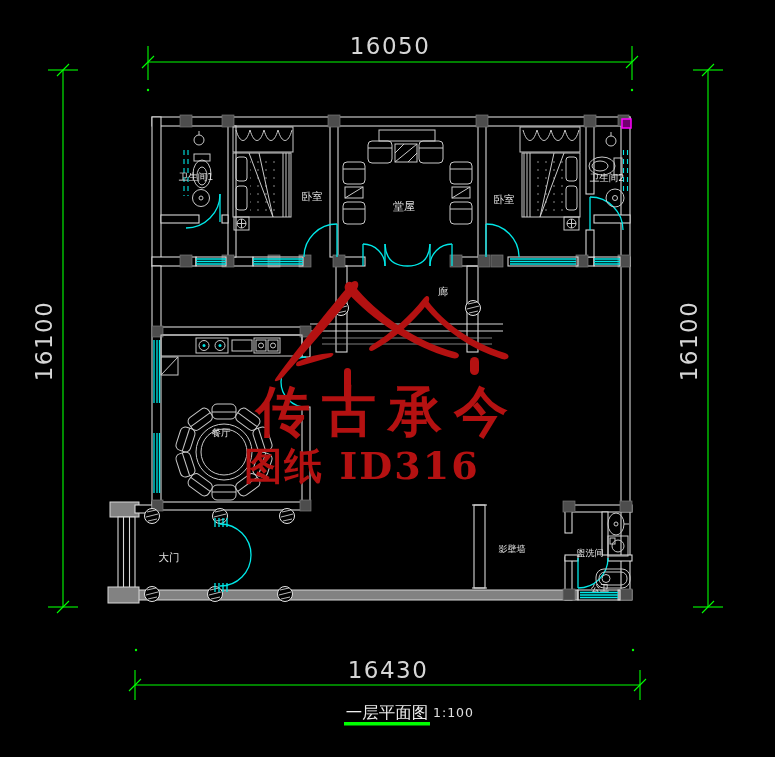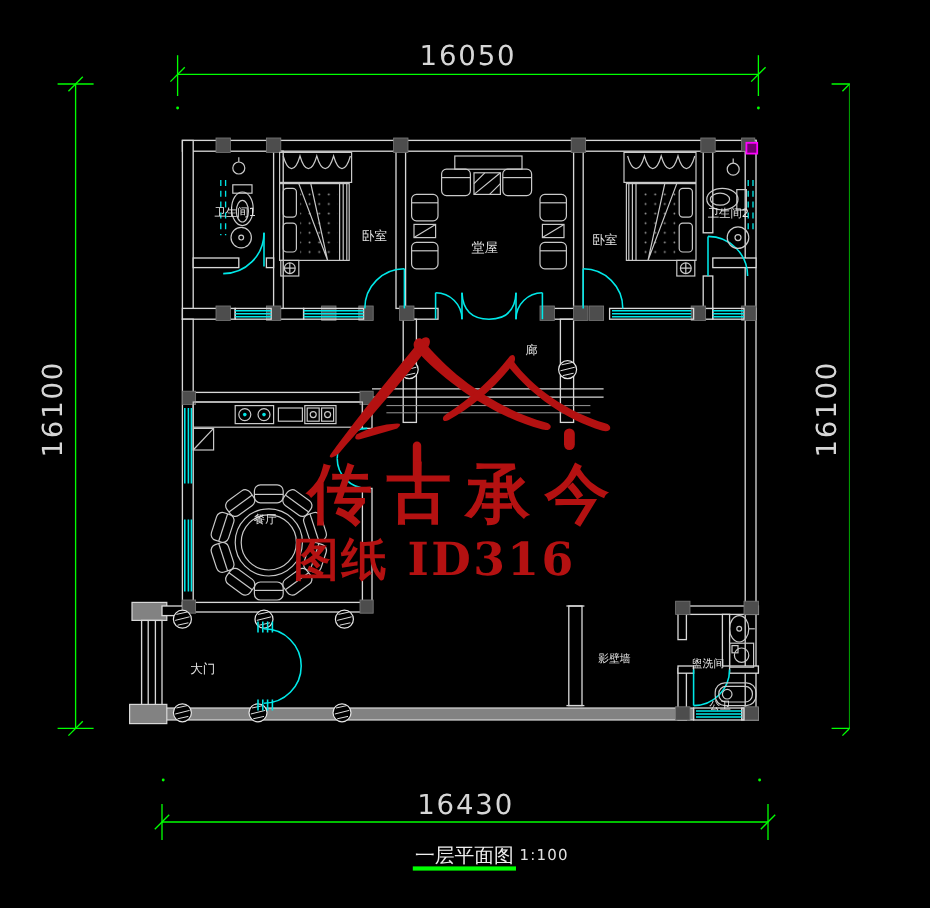--- a/index.html
+++ b/index.html
@@ -1,16 +1,16 @@
 <!DOCTYPE html>
 <html style="--c-background: #000000; --c-dimension: #00ff00; --c-wall: #d8d8d8; --c-fixture: #00e8e8; --c-column: #4d4d4d; --c-watermark: #b41111; --c-accent_magenta: #ff00ff; --c-text: #e3e3e3;"><head>
 <meta charset="utf-8">
 <style>
   html,body{margin:0;padding:0;background:#000;}
-  .stage{position:relative;width:708px;height:757px;background:var(--c-background,#000);overflow:hidden;}
+  .stage{position:relative;width:775px;height:757px;background:var(--c-background,#000);overflow:hidden;}
   svg{display:block;}
   svg text{font-family:"DejaVu Sans",sans-serif;}
   .w   {fill:#000;stroke:var(--c-wall,#d8d8d8);stroke-width:1.1;}
   .wl  {fill:none;stroke:var(--c-wall,#d8d8d8);stroke-width:1.1;}
   .thin{fill:none;stroke:#9f9f9f;stroke-width:.8;}
   .gray{fill:#828282;stroke:var(--c-wall,#d8d8d8);stroke-width:1;}
   .col {fill:var(--c-column,#4d4d4d);stroke:#787878;stroke-width:.7;}
   .cy  {fill:none;stroke:var(--c-fixture,#00e5e5);stroke-width:1.3;}
   .cyd {fill:none;stroke:var(--c-fixture,#00e5e5);stroke-width:1.1;stroke-dasharray:5 4;}
   .fur {fill:none;stroke:#c9c9c9;stroke-width:1;}

